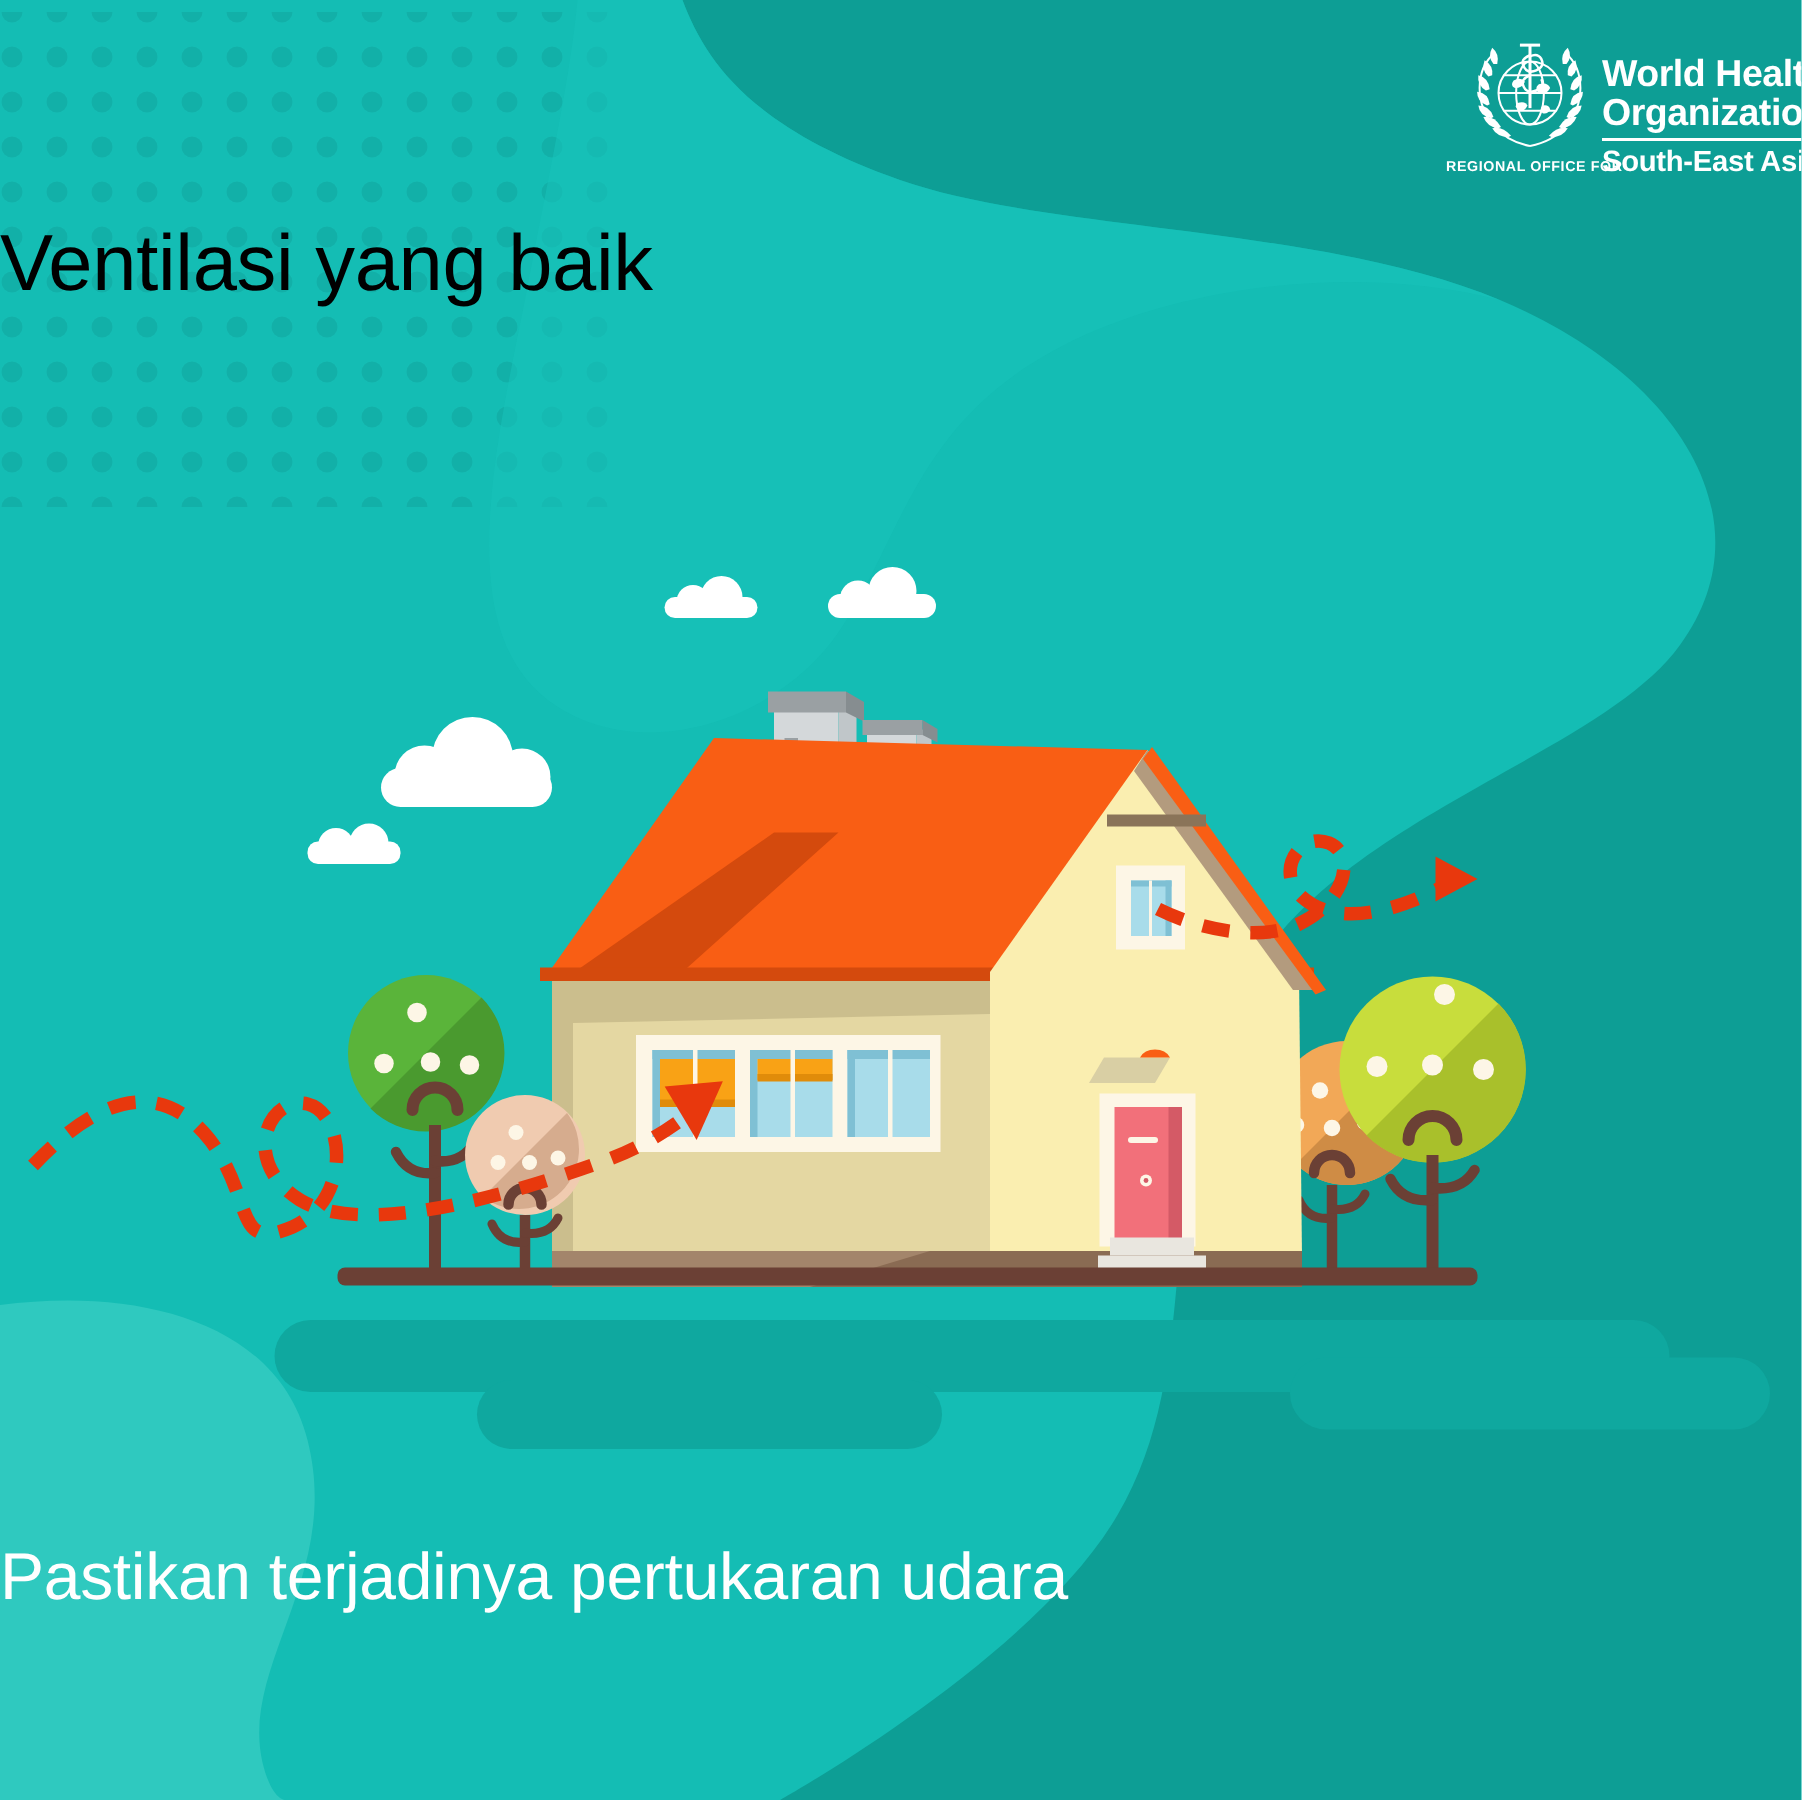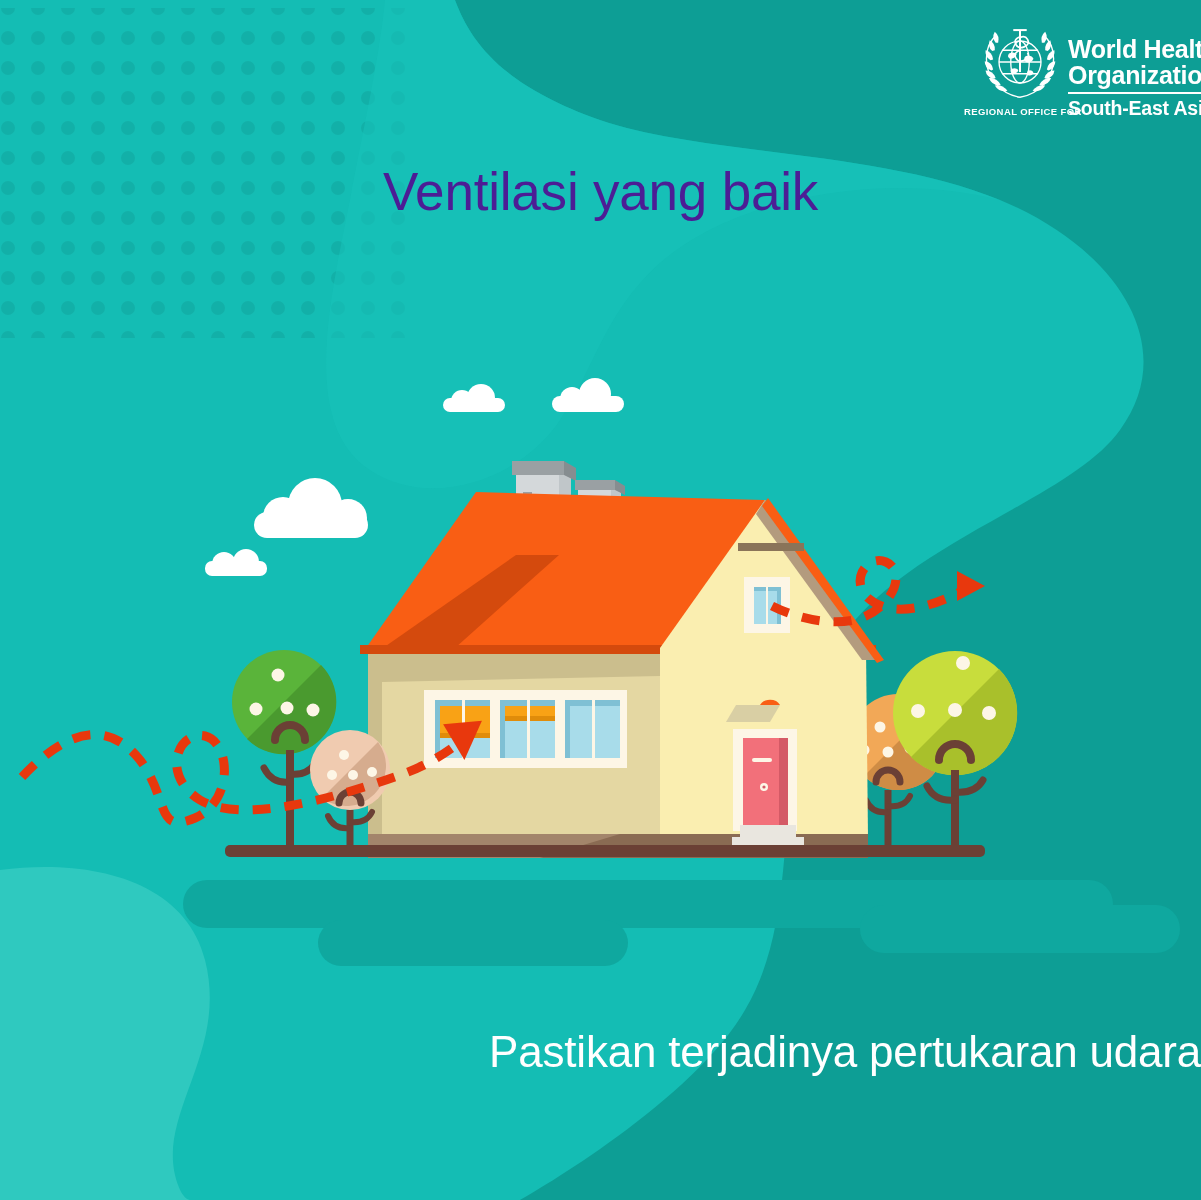--- a/index.html
+++ b/index.html
@@ -53,35 +53,34 @@
   #who-subline-wrap{position:relative;}
   #who-subline{
     font-size:19.5px;font-weight:bold;
     letter-spacing:-0.2px;
     color:#ffffff;white-space:nowrap;
   }
 
   
   #headline{
     position:absolute;
-    left:0;top:156px;width:1201px;
-    text-align:center;
-    color:#4c1d95;
+    left:0;top:140px;width:1201px;
+    color:#000000;
     font-size:53px;
     line-height:72px;
     font-weight:normal;
     letter-spacing:-0.2px;
   }
   #headline .hl{display:block;}
 
   
   #caption{
     position:absolute;
     left:0;top:1022px;width:1201px;
-    text-align:right;
+    text-align:left;
     color:#ffffff;
     font-size:44px;
     line-height:60px;
     font-weight:normal;
     letter-spacing:-0.2px;
   }
   #caption .cl{display:block;}
 </style>
 </head>
 <body>

